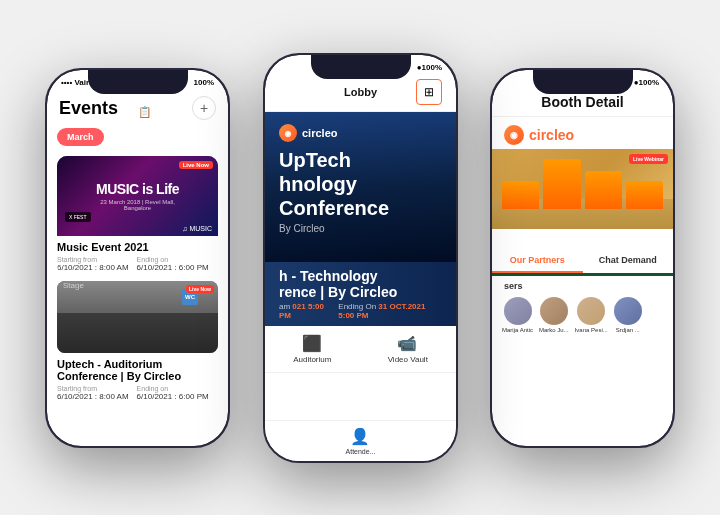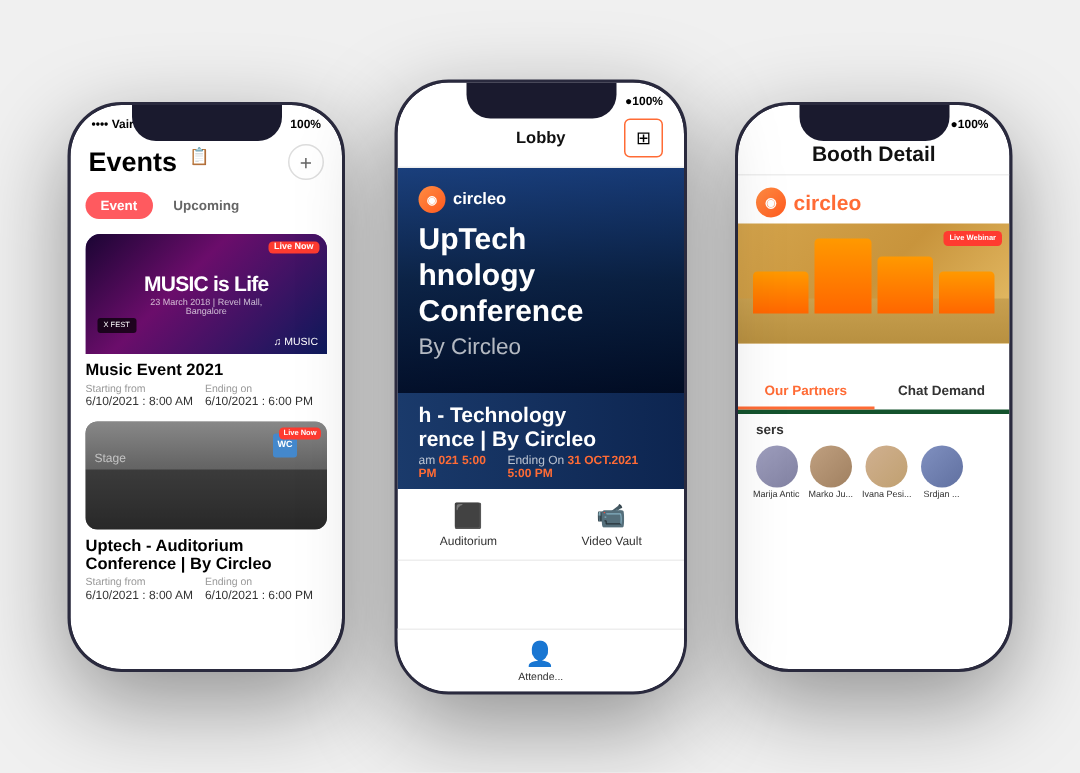--- a/index.html
+++ b/index.html
@@ -103,22 +103,22 @@
       display: flex;
       justify-content: space-between;
       align-items: center;
     }
 
     .events-title {
       font-size: 18px;
       font-weight: 700;
       color: #000;
       display: flex;
-      align-items: flex-start;
-      gap: 8px;
+      align-items: flex-end;
+      gap: 20px;
     }
 
     .events-title-icon {
       font-size: 11px;
       color: #666;
     }
 
     .plus-btn {
       width: 24px;
       height: 24px;
@@ -275,21 +275,21 @@
       position: absolute;
       bottom: 0;
       left: 0;
       right: 0;
       height: 40px;
       background: rgba(0,0,0,0.4);
     }
 
     .stage-text {
       position: absolute;
-      top: 20px;
+      top: 0;
       left: 6px;
       color: rgba(255,255,255,0.6);
       font-size: 8px;
     }
 
     .live-badge-2 {
       position: absolute;
       top: 4px;
       right: 4px;
       background: #ff3b30;
@@ -379,21 +379,21 @@
 
     .conf-title {
       color: #fff;
       font-size: 20px;
       font-weight: 800;
       line-height: 1.2;
     }
 
     .conf-subtitle {
       color: rgba(255,255,255,0.7);
-      font-size: 15px;
+      font-size: 10px;
       margin-top: 3px;
     }
 
     .session-name {
       font-size: 14px;
       font-weight: 700;
       color: #fff;
     }
 
     .session-dates {
@@ -668,22 +668,21 @@
 
       <div class="events-header">
         <div class="events-title">
           <span>Events</span>
           <span class="events-title-icon">📋</span>
         </div>
         <div class="plus-btn">+</div>
       </div>
 
       <div class="tabs-bar">
-        <button class="tab-btn active">Event</button>
-        <button class="tab-btn inactive">Upcoming</button>
+        <button class="tab-btn active">March</button>
       </div>
 
       <div class="event-card">
         <div class="event-card-img">
           <div class="music-event-bg">
             <div class="music-text">
               <div class="music-is-life">MUSIC is Life</div>
               <div class="music-subtext">23 March 2018 | Revel Mall, Bangalore</div>
             </div>
             <div class="x-fest-badge">X FEST</div>

